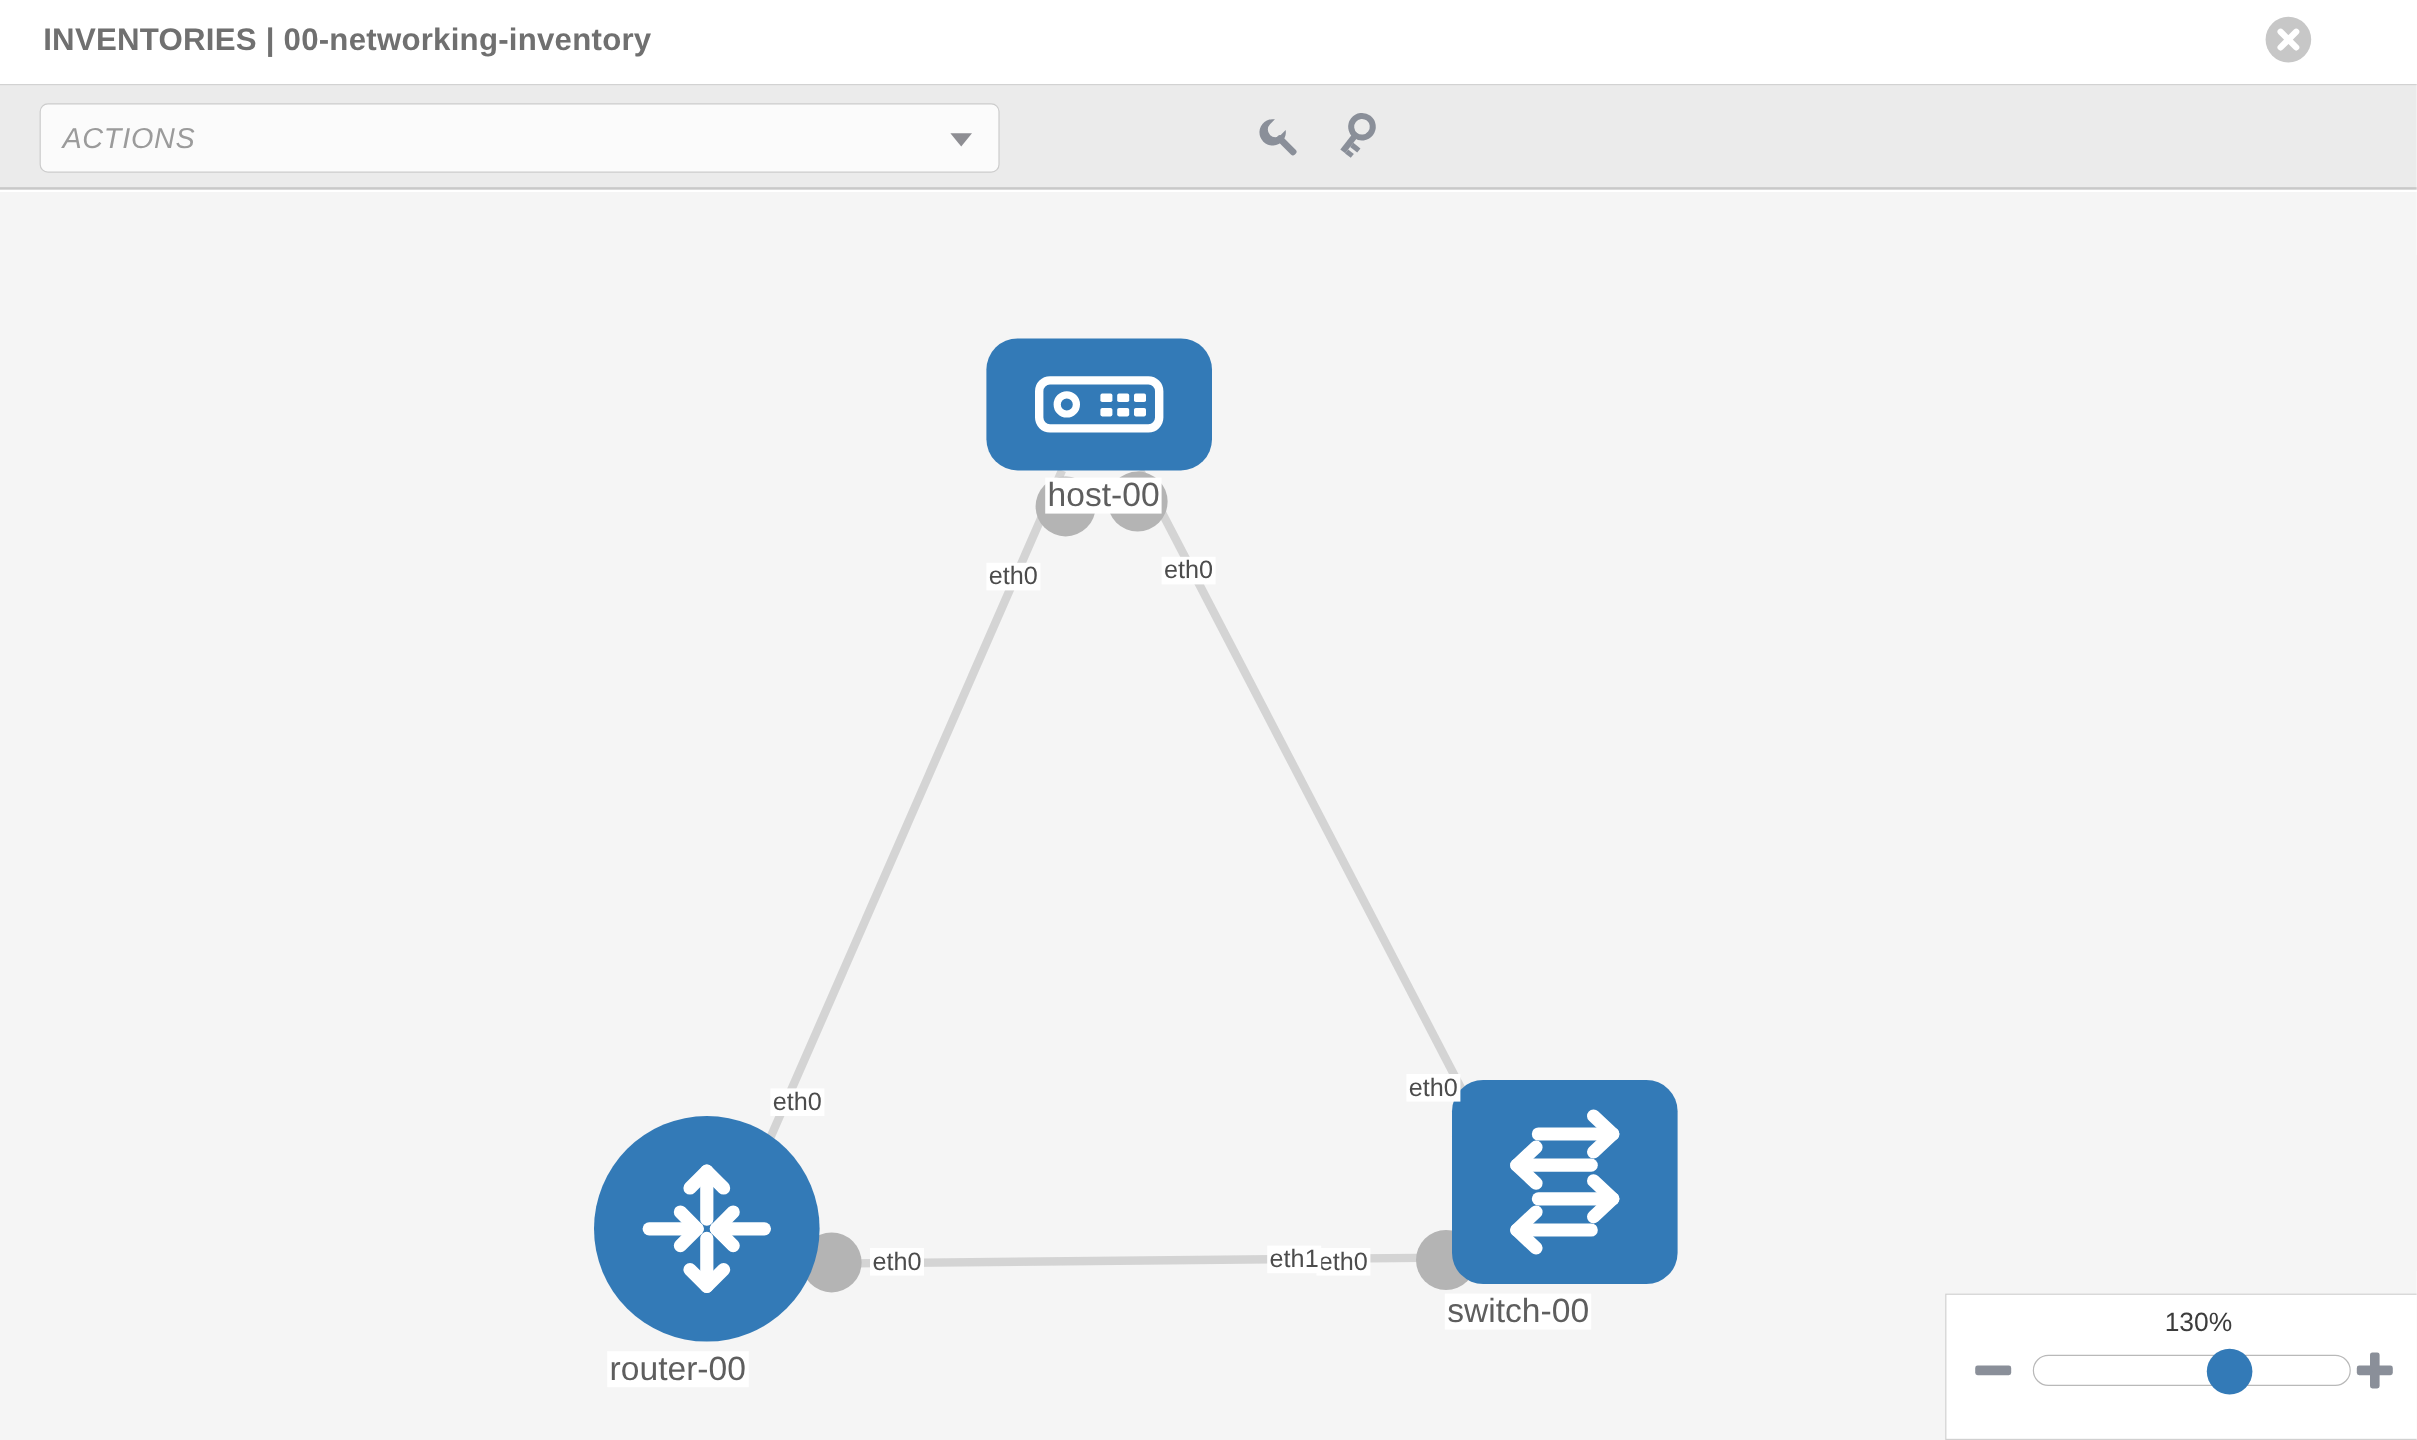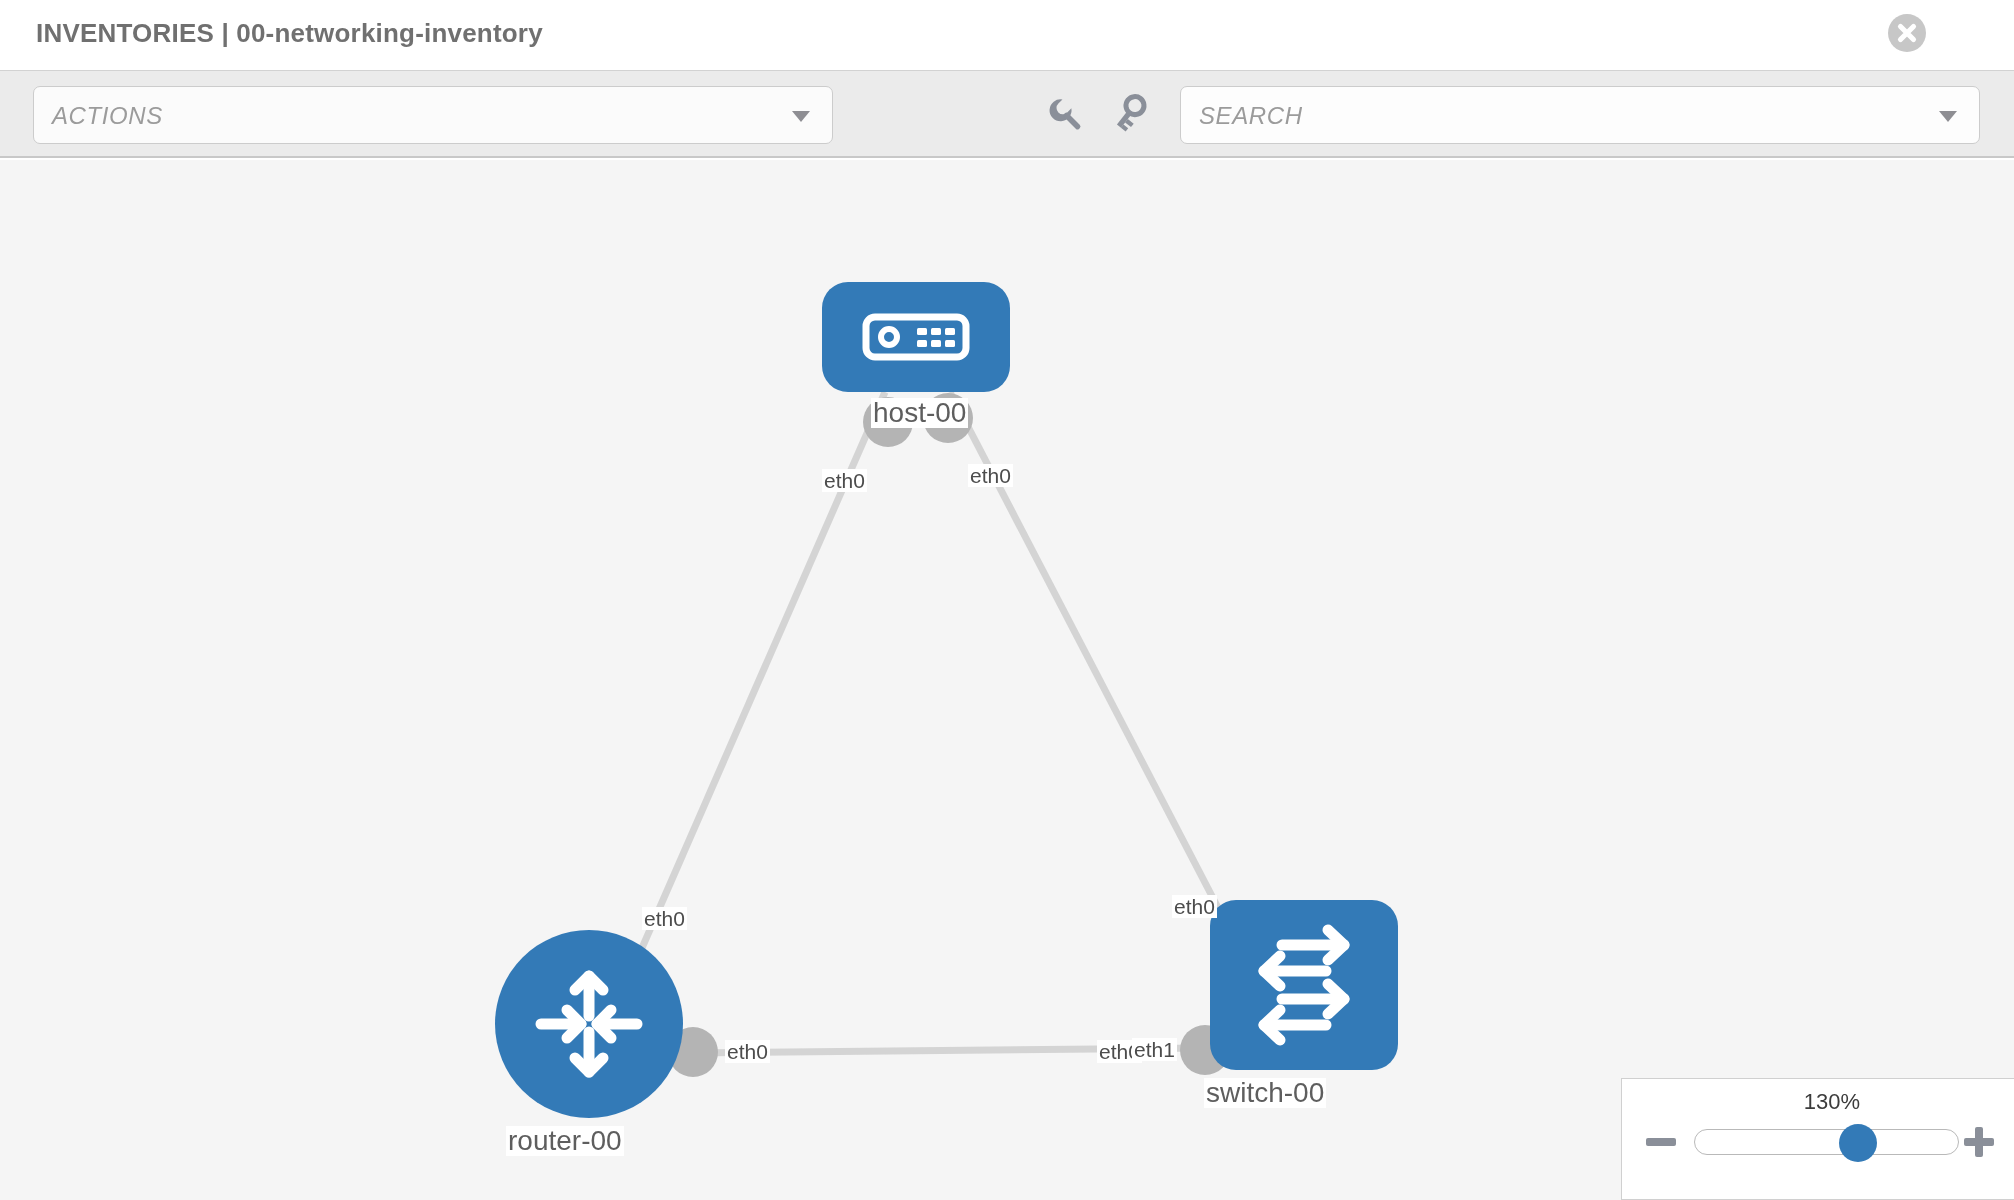--- a/index.html
+++ b/index.html
@@ -178,24 +178,20 @@
       <svg width="48" height="48" viewBox="0 0 48 48">
         <g transform="rotate(38 24 24)">
           <circle cx="19" cy="16" r="9" fill="none" stroke="#8a8f99" stroke-width="5"></circle>
           <rect x="16.4" y="23" width="5.2" height="19" fill="#8a8f99"></rect>
           <rect x="21.6" y="31" width="7.5" height="4.4" fill="#8a8f99"></rect>
           <rect x="21.6" y="38" width="6" height="4.2" fill="#8a8f99"></rect>
         </g>
       </svg>
     </div>
 
-    <div class="search-box">
-      <span class="label">SEARCH</span>
-      <span class="caret"></span>
-    </div>
   </div>
 
   <div class="canvas">
 
     <svg class="graph-svg">
       <g stroke="#d4d4d4" stroke-width="7" fill="none">
 
         <line x1="885" y1="232" x2="628" y2="820"></line>
 
         <line x1="950" y1="232" x2="1240" y2="790"></line>
@@ -274,21 +270,21 @@
             <line x1="86" y1="104" x2="24" y2="104"></line>
             <polyline points="40,89 24,104 40,119"></polyline>
           </g>
         </svg>
       </div>
       <div class="node-label" style="left:-6px; top:178px;">switch-00</div>
     </div>
 
     <div class="iface-label" style="left:1172px; top:723px;">eth0</div>
     <div class="iface-label" style="left:1097px; top:868px;">eth0</div>
-    <div class="iface-label" style="left:1132px; top:866px;">eth1</div>
+    <div class="iface-label" style="left:1056px; top:866px;">eth1</div>
 
     <div class="zoom-panel" style="left:1621px; top:918px;">
       <div class="zoom-value">130%</div>
       <div class="zoom-minus">
         <svg width="34" height="34" viewBox="0 0 34 34">
           <rect x="2" y="13" width="30" height="8" rx="2" fill="#8a8f99"></rect>
         </svg>
       </div>
       <div class="zoom-track">
         <div class="zoom-thumb"></div>

